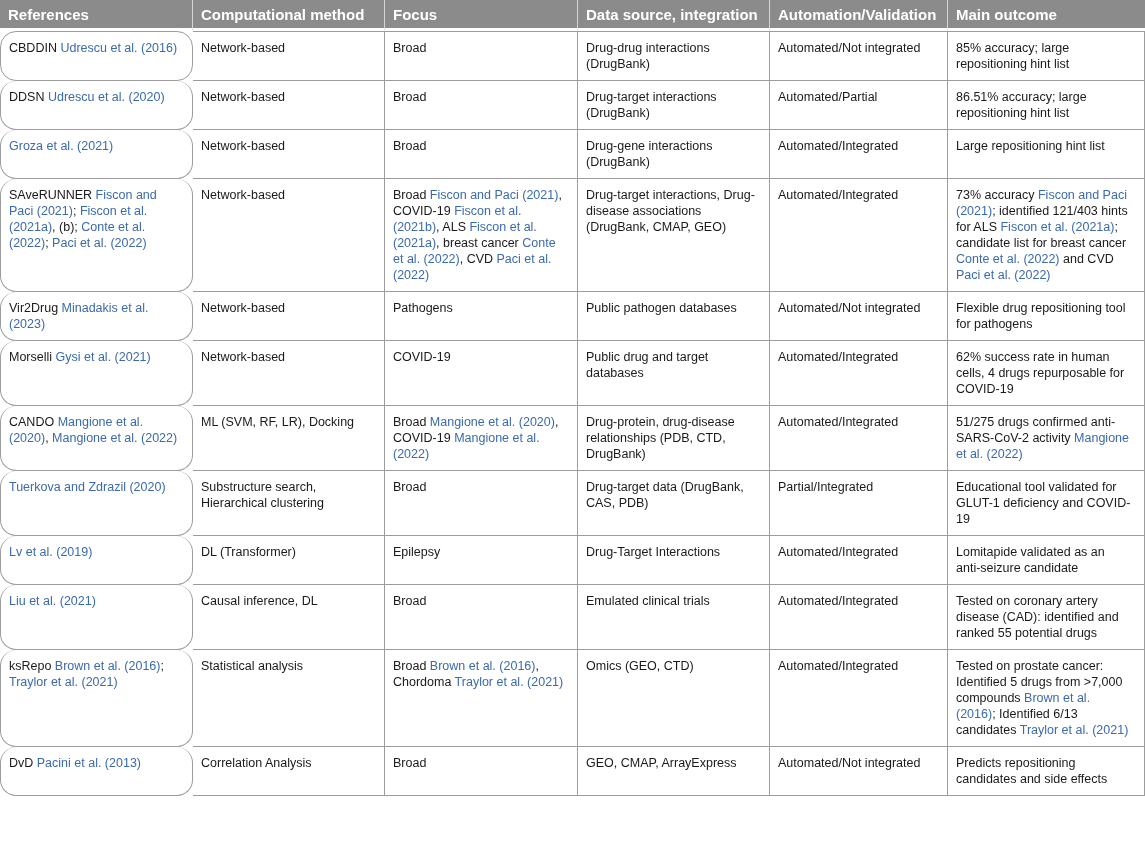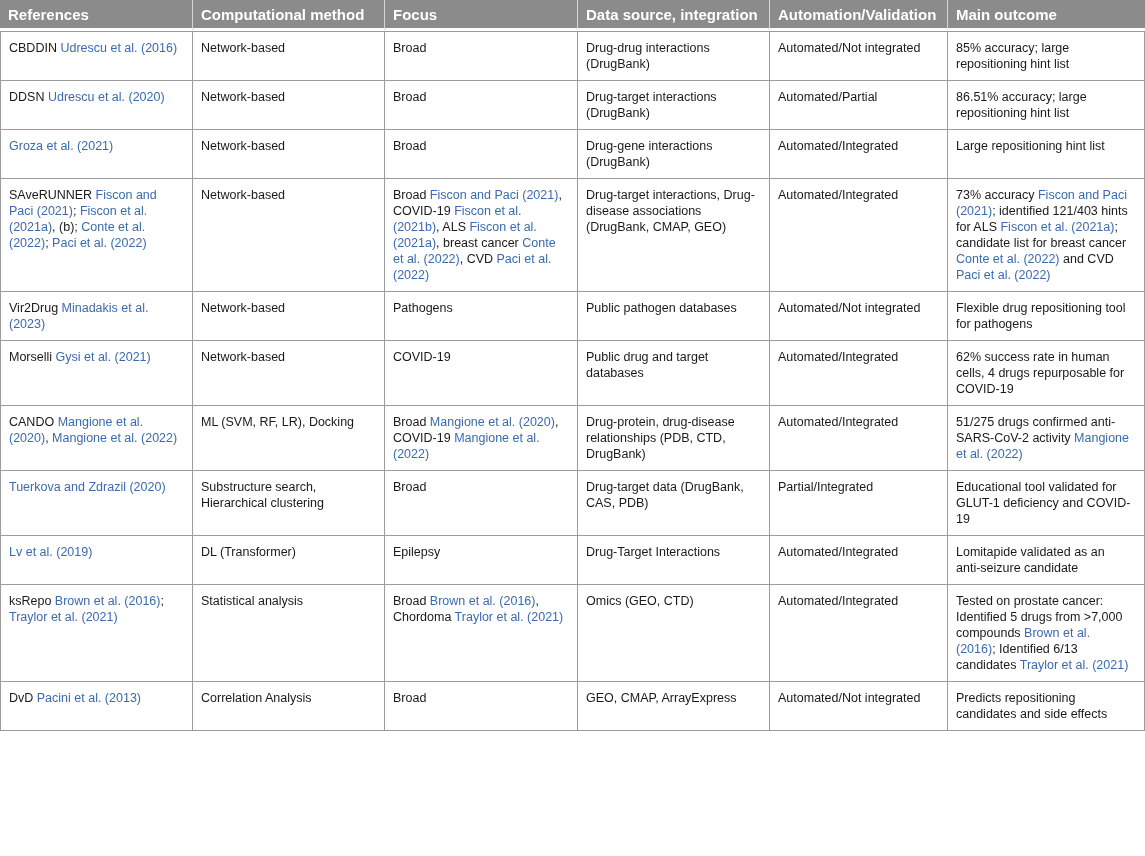--- a/index.html
+++ b/index.html
@@ -36,21 +36,21 @@
   th:last-child { border-right: none; margin-left: 6px; }
   td {
     vertical-align: top;
     font-size: 12.5px;
     line-height: 16px;
     padding: 8px 12px 8px 8px;
     border-right: 1px solid var(--grid-line, #9c9c9c);
     border-bottom: 1px solid var(--grid-line, #9c9c9c);
     word-wrap: break-word;
   }
-  td:first-child { border-left: 1px solid var(--grid-line, #9c9c9c); }
+  td:first-child { border-left: 1px solid var(--grid-line, #9c9c9c); border-radius: 16px; }
   tbody tr:first-child td { border-top: 1px solid var(--grid-line, #9c9c9c); }
   a.cite {
     color: var(--link, #3b6aad);
     text-decoration: none;
     cursor: pointer;
   }
 </style>
 </head>
 <body>
 
@@ -141,20 +141,28 @@
         </tr>
         <tr>
           <td><a class="cite" href="#">Lv et al. (2019)</a></td>
           <td>DL (Transformer)</td>
           <td>Epilepsy</td>
           <td>Drug-Target Interactions</td>
           <td>Automated/Integrated</td>
           <td>Lomitapide validated as an anti-seizure candidate</td>
         </tr>
         <tr>
+          <td><a class="cite" href="#">Liu et al. (2021)</a></td>
+          <td>Causal inference, DL</td>
+          <td>Broad</td>
+          <td>Emulated clinical trials</td>
+          <td>Automated/Integrated</td>
+          <td>Tested on coronary artery disease (CAD): identified and ranked 55 potential drugs</td>
+        </tr>
+        <tr>
           <td>ksRepo <a class="cite" href="#">Brown et al. (2016)</a>; <a class="cite" href="#">Traylor et al. (2021)</a></td>
           <td>Statistical analysis</td>
           <td>Broad <a class="cite" href="#">Brown et al. (2016)</a>, Chordoma <a class="cite" href="#">Traylor et al. (2021)</a></td>
           <td>Omics (GEO, CTD)</td>
           <td>Automated/Integrated</td>
           <td>Tested on prostate cancer: Identified 5 drugs from &gt;7,000 compounds <a class="cite" href="#">Brown et al. (2016)</a>; Identified 6/13 candidates <a class="cite" href="#">Traylor et al. (2021)</a></td>
         </tr>
         <tr>
           <td>DvD <a class="cite" href="#">Pacini et al. (2013)</a></td>
           <td>Correlation Analysis</td>

